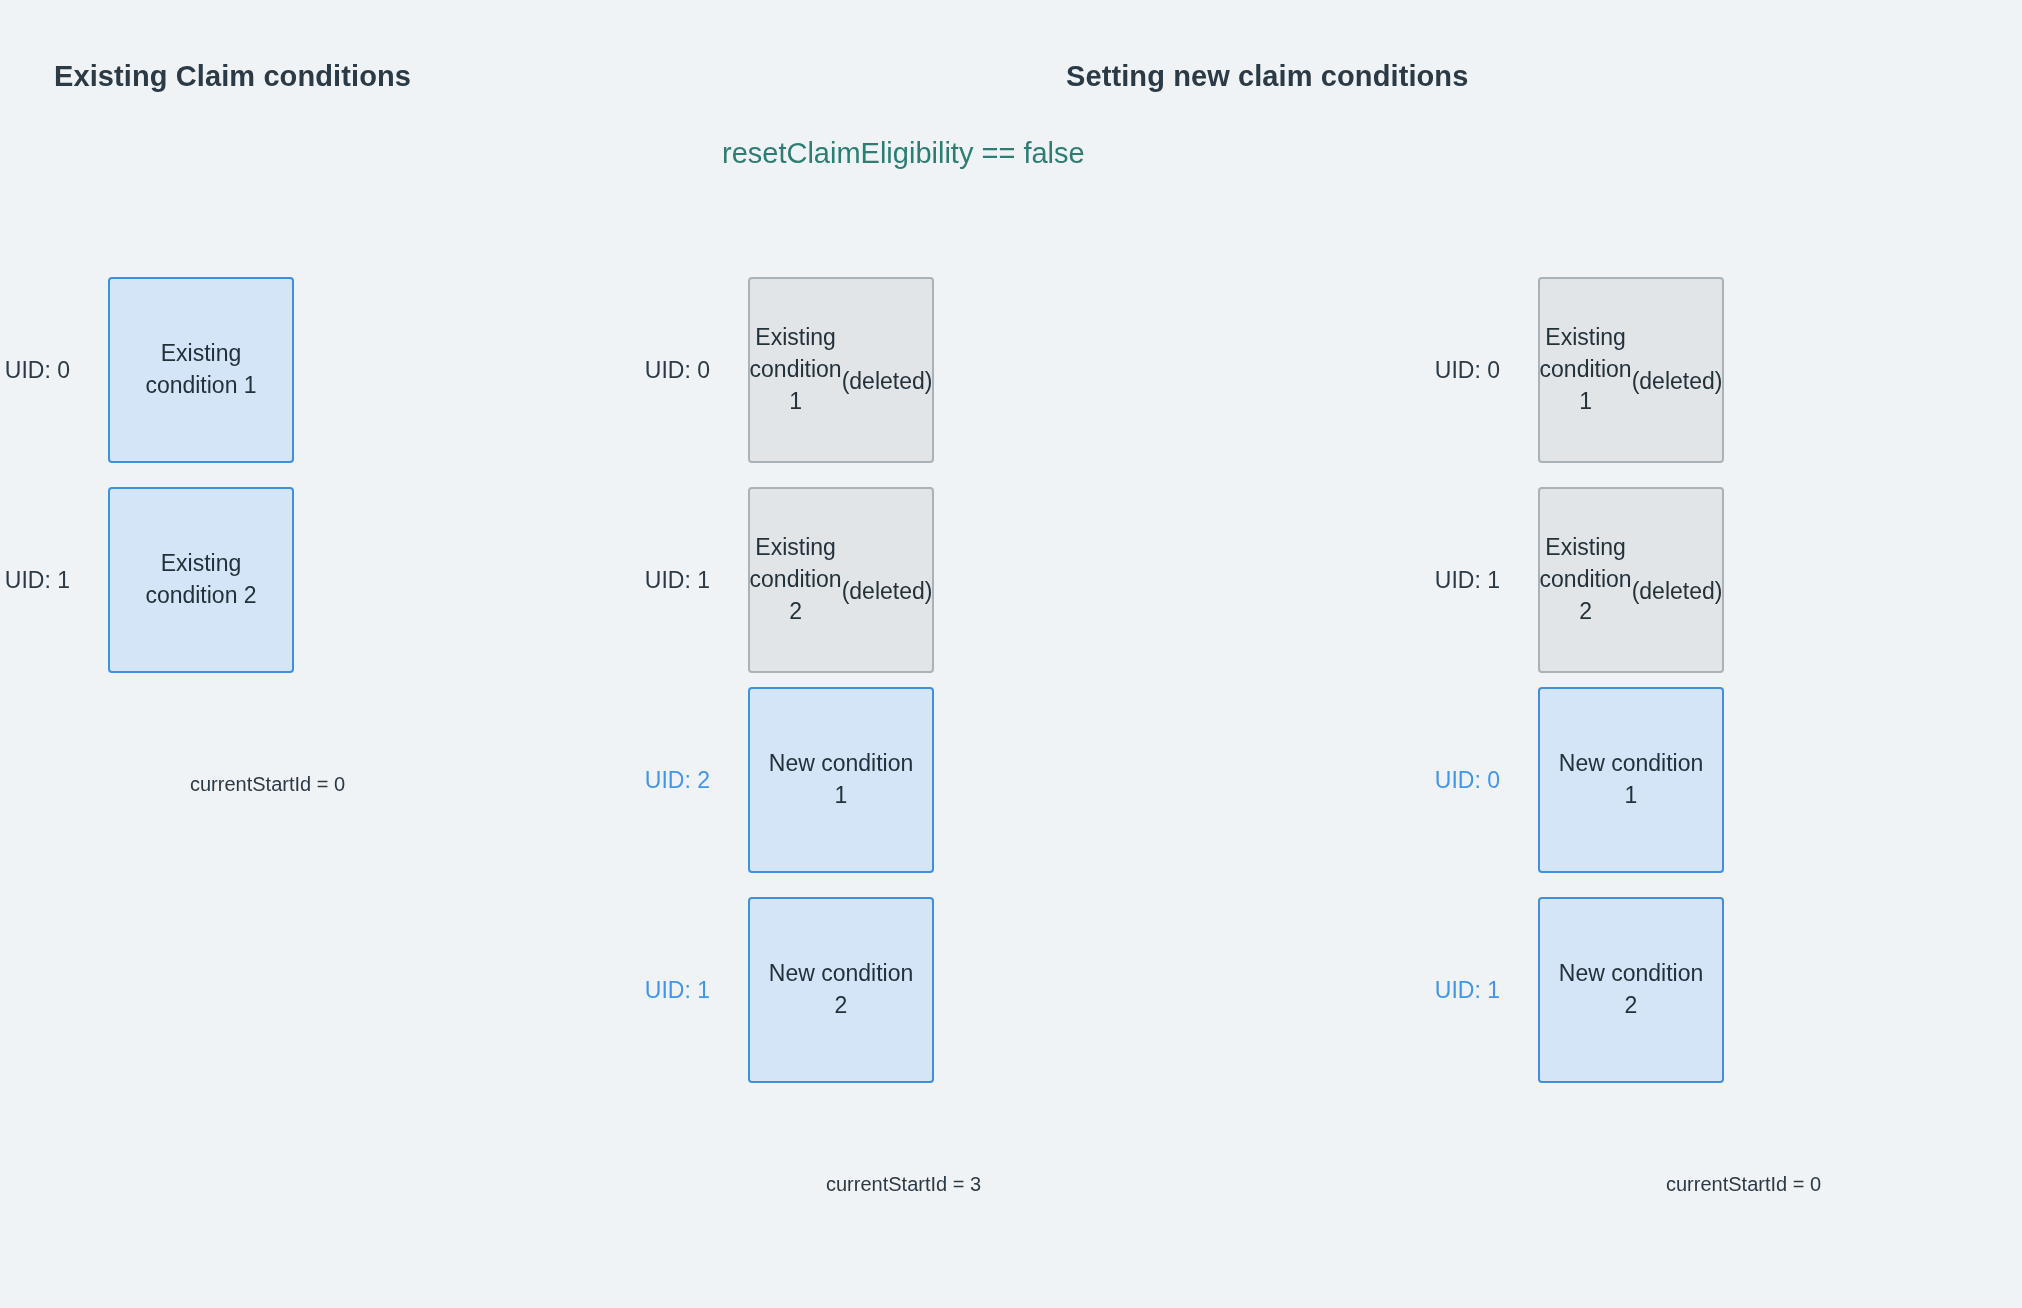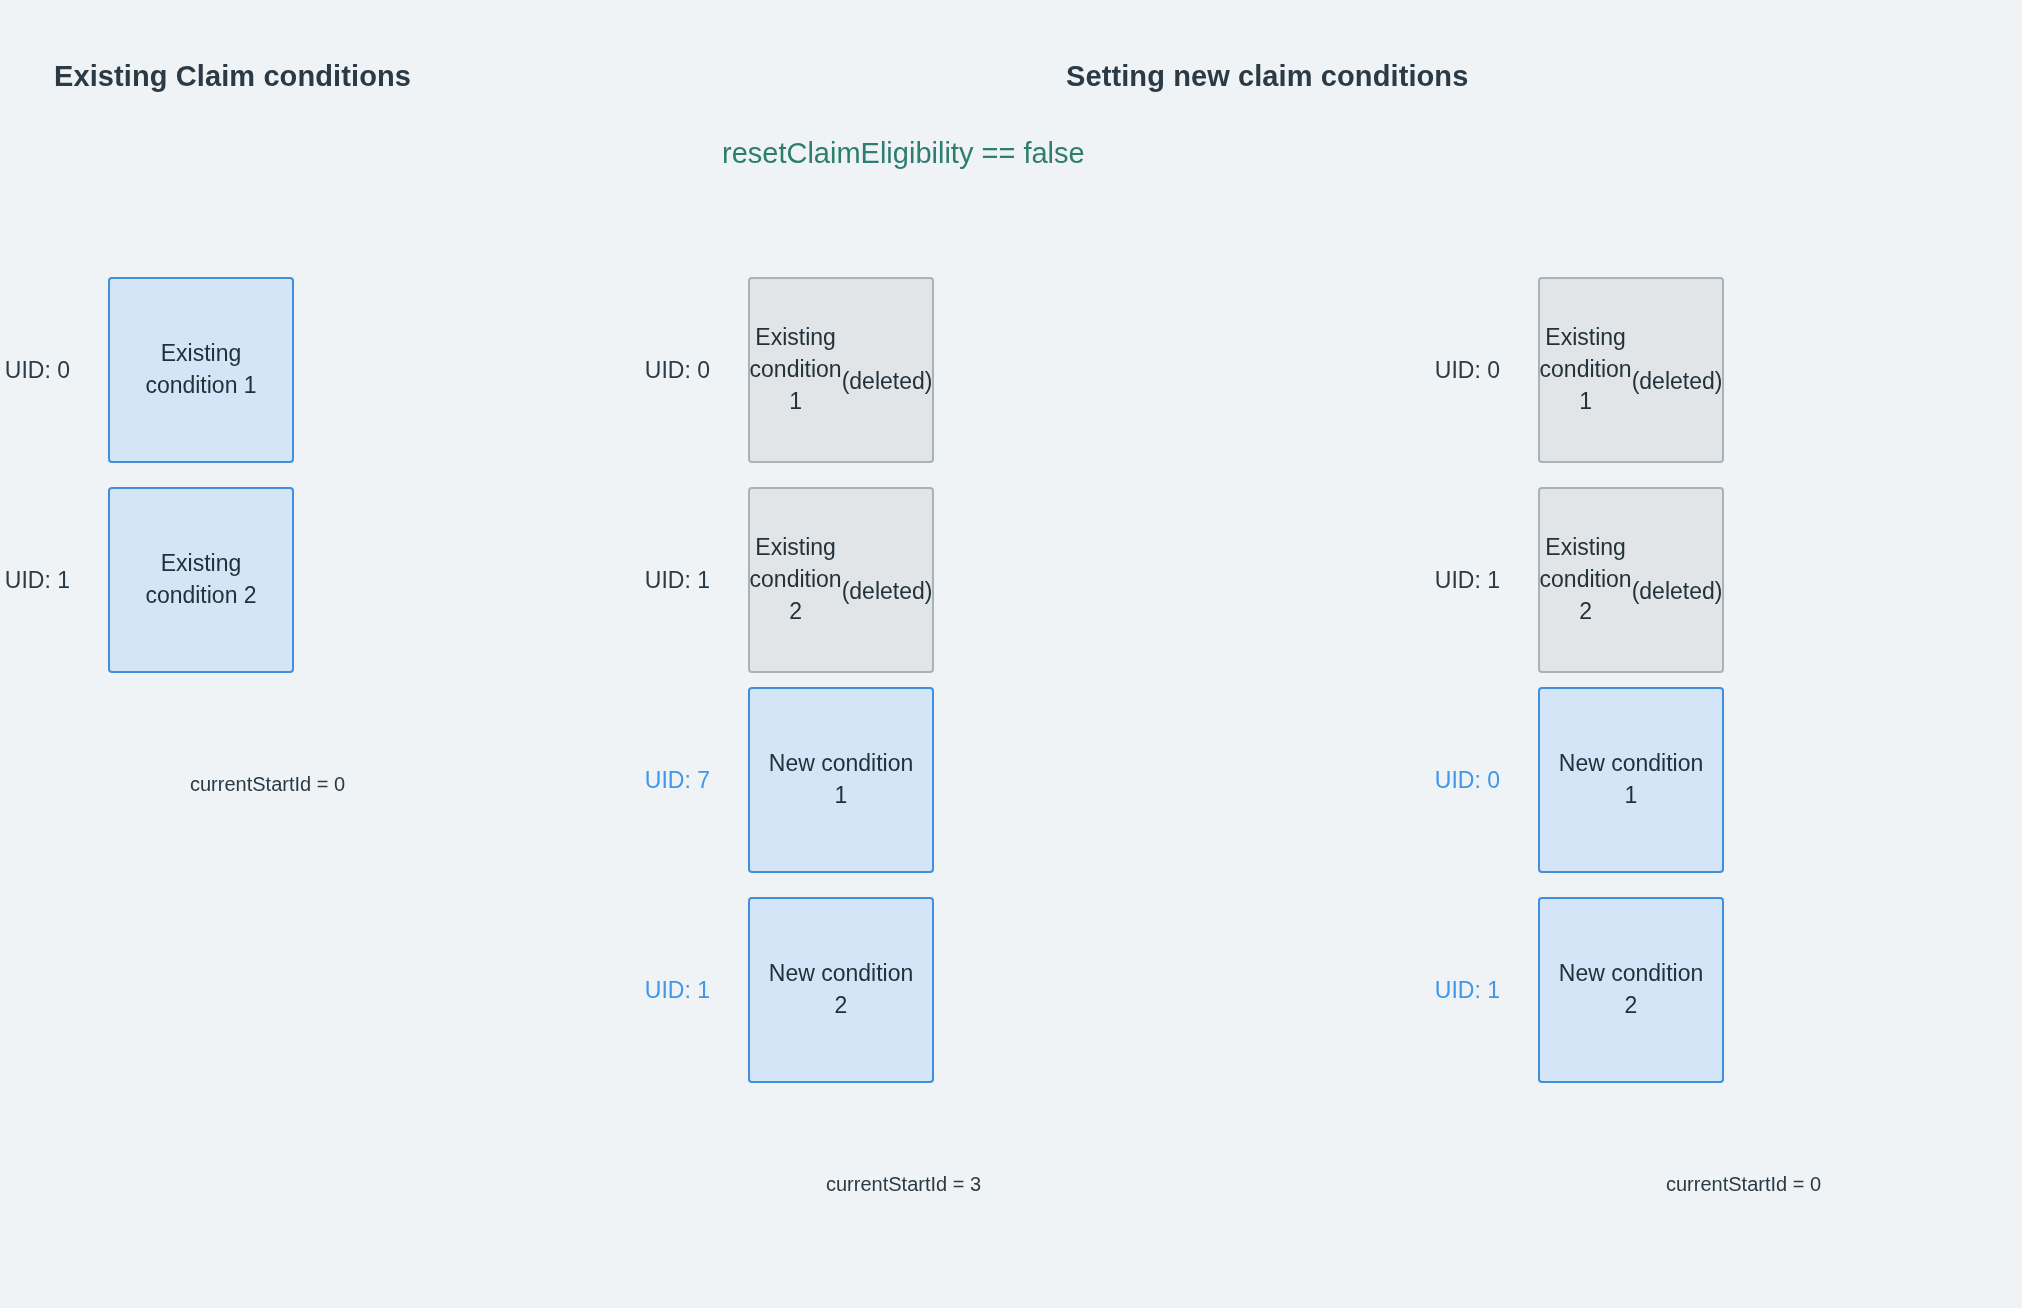--- a/index.html
+++ b/index.html
@@ -149,21 +149,21 @@
         </div>
       </div>
       <div class="cond-row" style="top: 487px; left: 0px;">
         <div class="uid-label">UID: 1</div>
         <div class="cond-box gray">
           <span class="title-line">Existing condition 2</span>
           <span class="deleted-note">(deleted)</span>
         </div>
       </div>
       <div class="cond-row" style="top: 687px; left: 0px;">
-        <div class="uid-label accent">UID: 7</div>
+        <div class="uid-label accent">UID: 2</div>
         <div class="cond-box blue">
           <span class="title-line">New condition 1</span>
         </div>
       </div>
       <div class="cond-row" style="top: 897px; left: 0px;">
         <div class="uid-label accent">UID: 1</div>
         <div class="cond-box blue">
           <span class="title-line">New condition 2</span>
         </div>
       </div>

